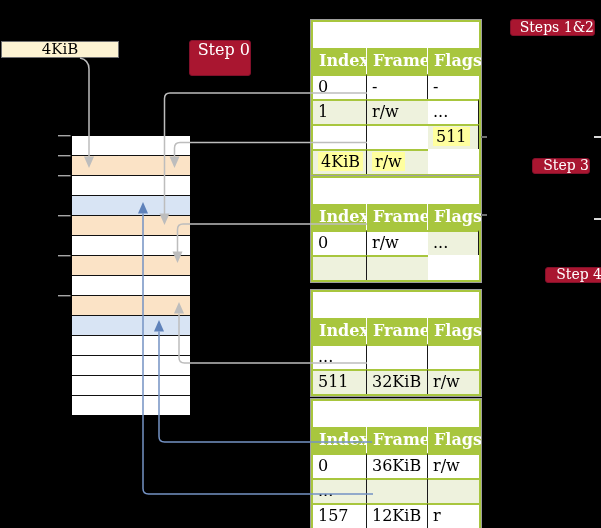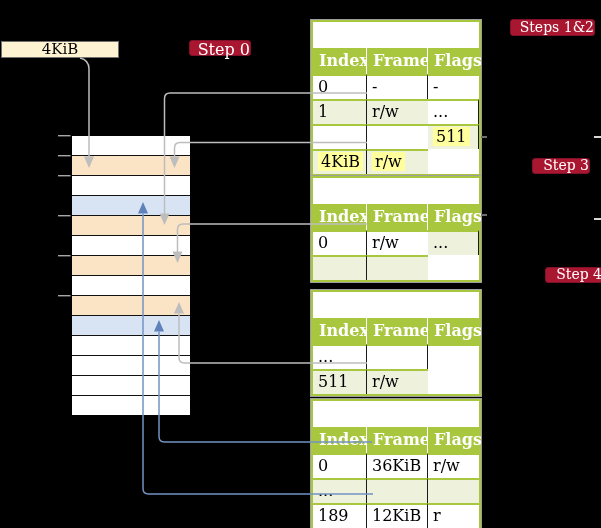--- a/index.html
+++ b/index.html
@@ -14,21 +14,21 @@
     background:var(--box-cream);border:1px solid var(--box-border);
     box-sizing:border-box;color:#000;text-align:center;
     font-size:15px;line-height:15px;z-index:2;
   }
   
   .badge{
     position:absolute;box-sizing:border-box;z-index:2;
     background:var(--badge-red);border:1px solid var(--badge-border);
     border-radius:3px;color:var(--badge-text);text-align:right;white-space:nowrap;
   }
-  #badge-step0  {left:189px;top:40px;width:62px;height:16px;font-size:16px;line-height:17px;}
+  #badge-step0  {left:189px;top:40px;width:62px;height:36px;font-size:16px;line-height:17px;}
   #badge-steps12{left:510px;top:19px;width:85px;height:17px;font-size:14px;line-height:14px;}
   #badge-step3  {left:532px;top:158px;width:58px;height:16px;font-size:14px;line-height:13px;}
   #badge-step4  {left:545px;top:267px;width:58px;height:16px;font-size:14px;line-height:13px;}
   
   #memory{
     position:absolute;left:71px;top:135px;width:120px;height:281px;
     border:1px solid #000;box-sizing:border-box;
     display:flex;flex-direction:column;z-index:1;
   }
   .mrow{flex:1;border-bottom:1.5px solid var(--mem-border);}
@@ -125,33 +125,34 @@
       <div class="tcell last alt"></div>
     </div>
   <div id="t3" class="ptable">
       <div class="hcell">Index</div>
       <div class="hcell">Frame</div>
       <div class="hcell last">Flags</div>
       <div class="tcell">...</div>
       <div class="tcell"></div>
       <div class="tcell last"></div>
       <div class="tcell alt">511</div>
+      <div class="tcell alt">32KiB</div>
       <div class="tcell last alt">r/w</div>
     </div>
   <div id="t4" class="ptable">
       <div class="hcell">Index</div>
       <div class="hcell">Frame</div>
       <div class="hcell last">Flags</div>
       <div class="tcell">0</div>
       <div class="tcell">36KiB</div>
       <div class="tcell last">r/w</div>
       <div class="tcell alt">...</div>
       <div class="tcell alt"></div>
       <div class="tcell last alt"></div>
-      <div class="tcell">189</div>
+      <div class="tcell">157</div>
       <div class="tcell">12KiB</div>
       <div class="tcell last">r</div>
       <div class="tcell alt">...</div>
       <div class="tcell alt"></div>
       <div class="tcell last alt"></div>
     </div>
 
   <svg id="overlay" width="601" height="528" viewBox="0 0 601 528">
 
     <g>

